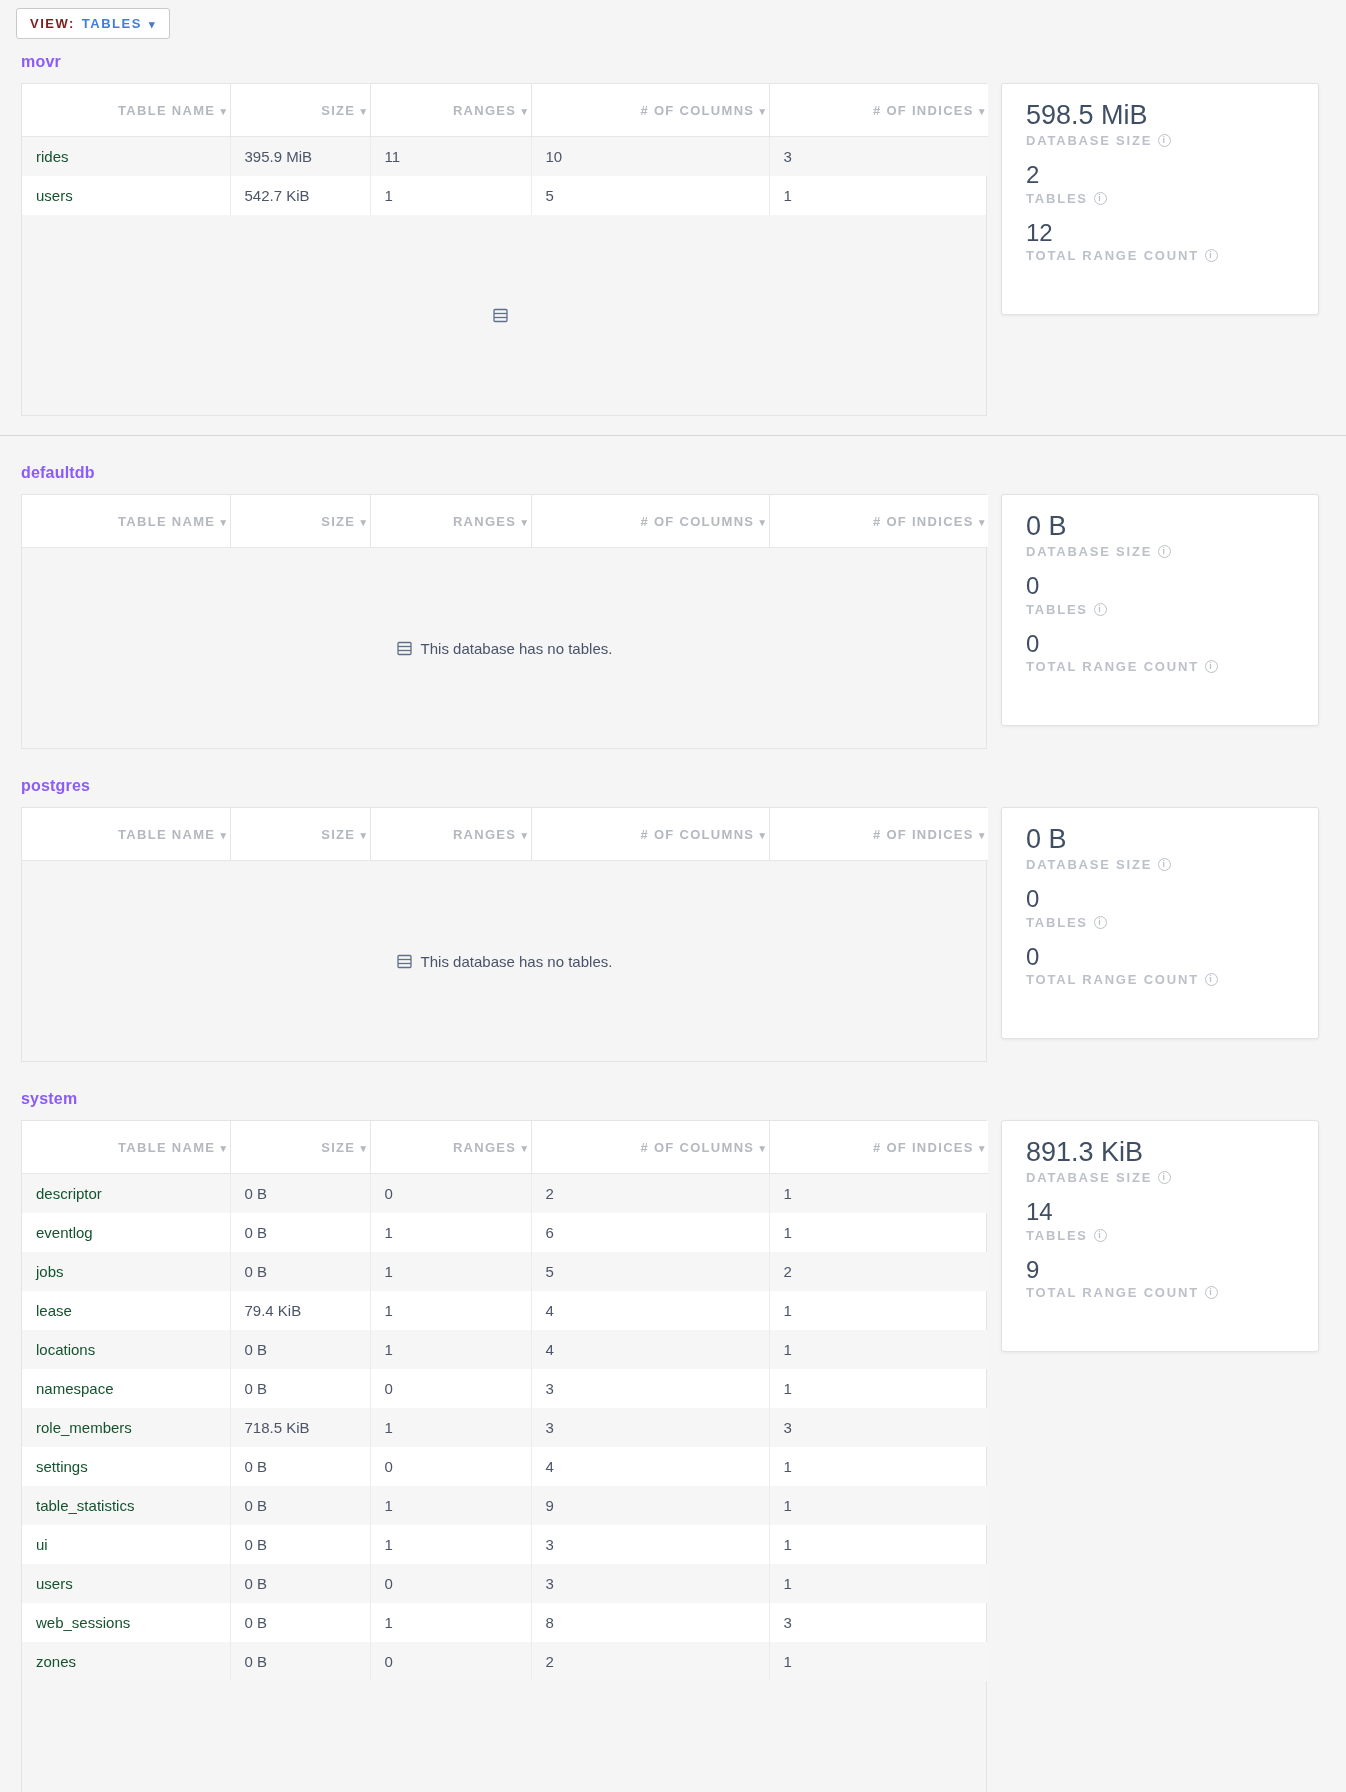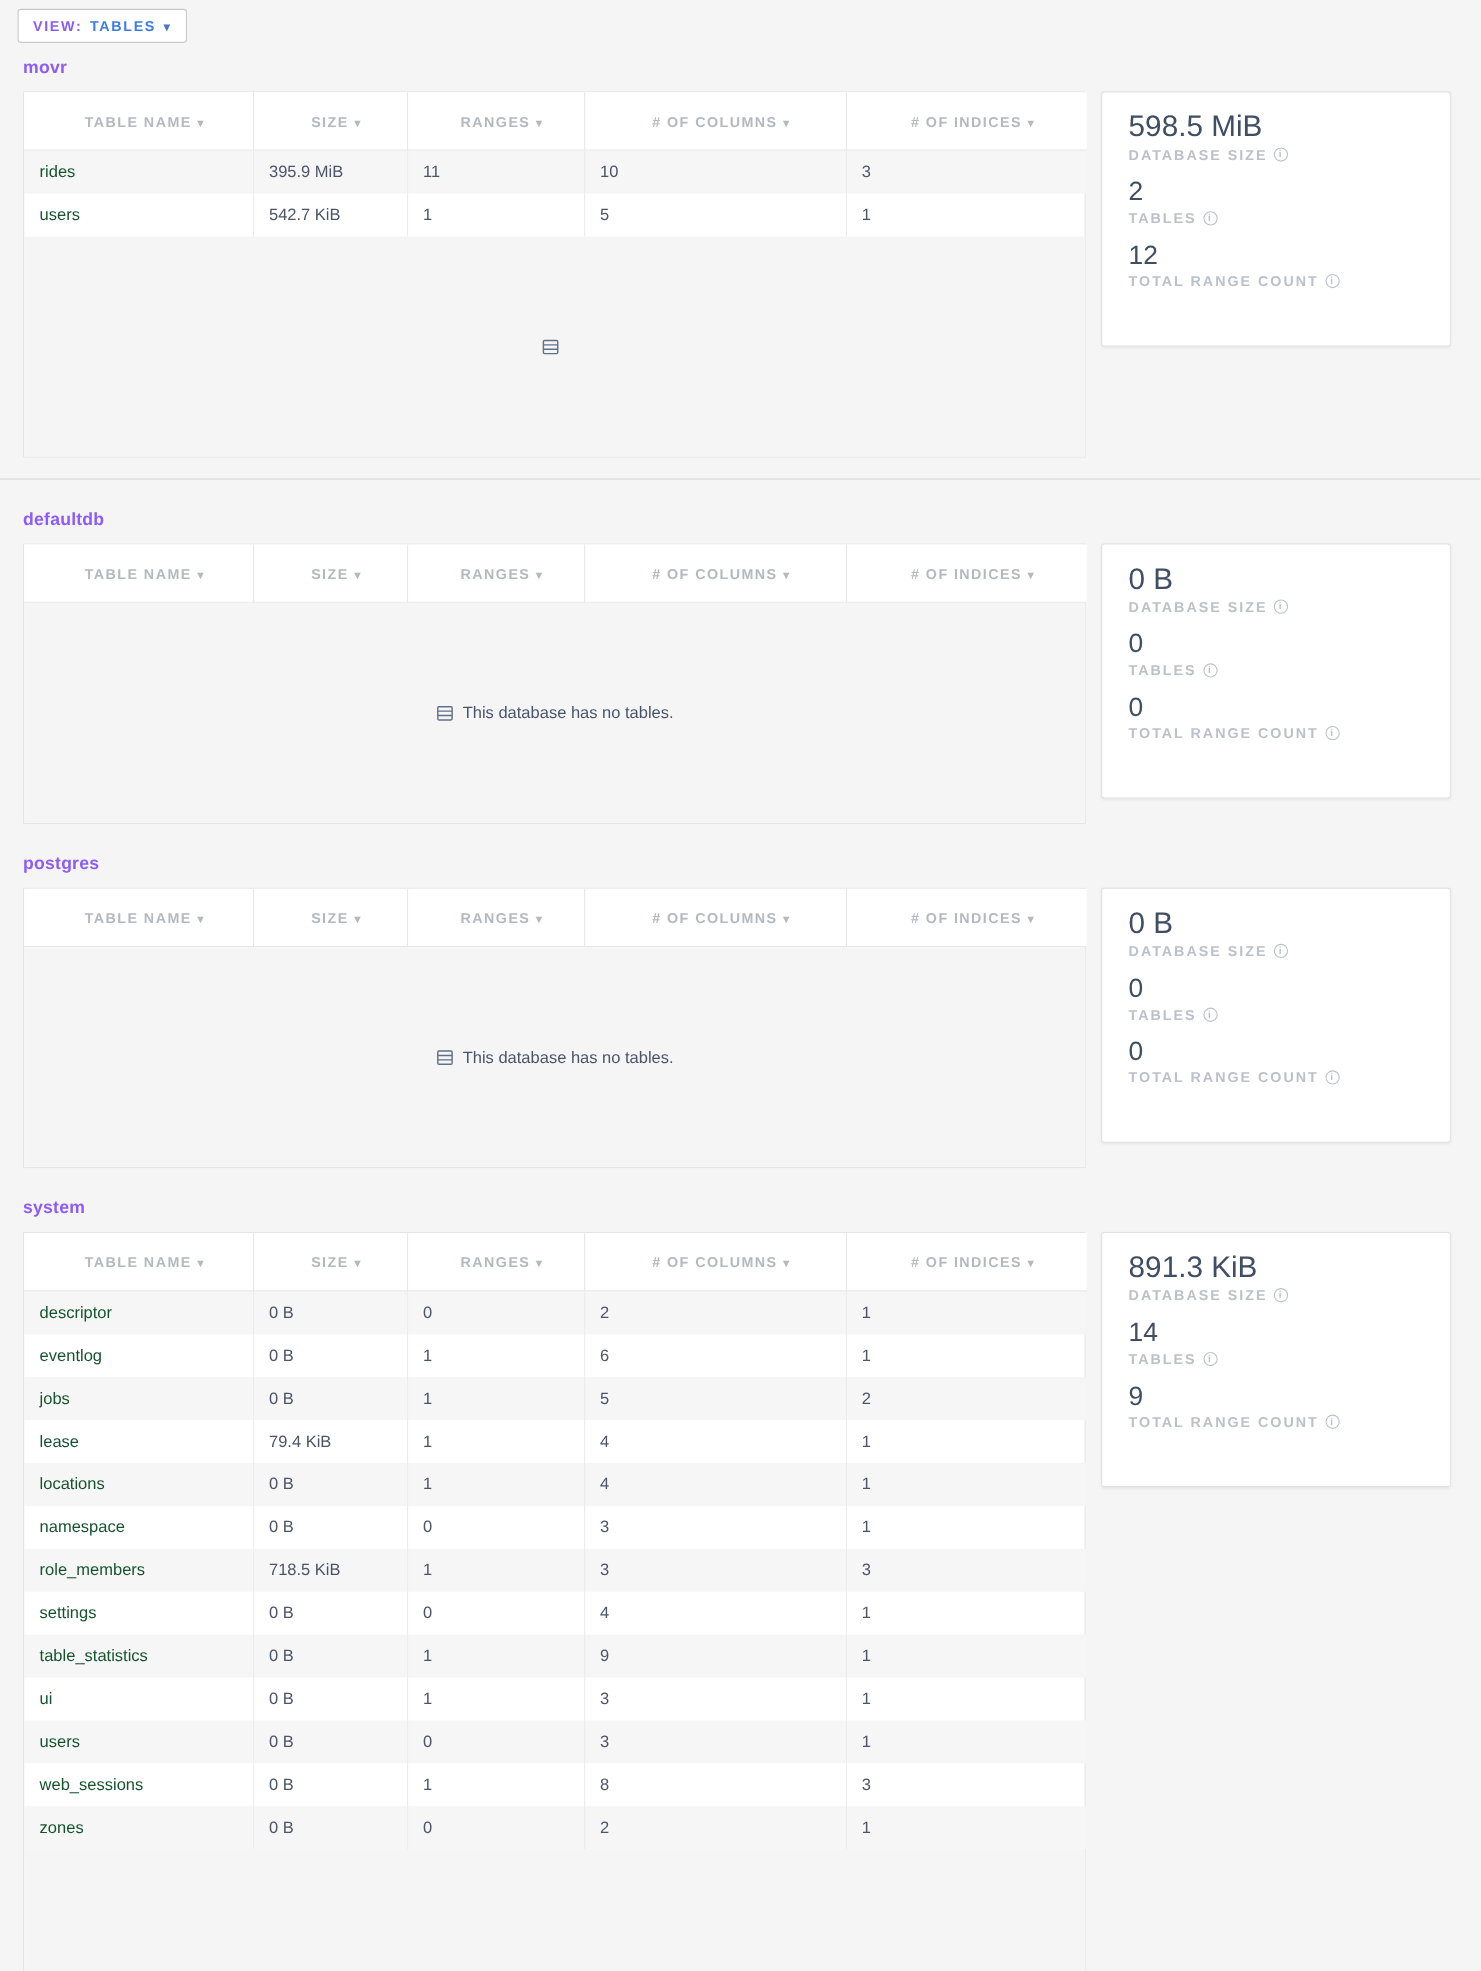--- a/index.html
+++ b/index.html
@@ -3,35 +3,35 @@
 <meta charset="utf-8">
 <style>
   html,body{margin:0;padding:0;background:#f5f5f5;}
   body{width:1346px;height:1792px;overflow:hidden;font-family:"Liberation Sans",sans-serif;}
   #page{box-sizing:border-box;padding:8px 0 0 21px;}
 
   
   .view-btn{display:inline-flex;align-items:center;gap:7px;height:31px;margin:0 0 14px -5px;
     background:#fff;border:1px solid #c9c9c9;border-radius:3px;padding:0 13px;cursor:pointer;
     font-family:"Liberation Sans",sans-serif;font-size:13px;font-weight:700;letter-spacing:1.5px;}
-  .view-btn .vlabel{color:#8b5cf6;}
+  .view-btn .vlabel{color:#7f1d1d;}
   .view-btn .vvalue{color:#3f7de0;}
   .view-btn .caret{color:#4a76c4;font-size:11px;transform:translateY(1px);}
 
   .db-name{font-size:16px;font-weight:700;color:#8b5cf6;margin:0 0 12px 0;letter-spacing:.2px;}
   .db-block{margin-top:28px;}
   .db-block.first{margin-top:0;}
   .db-row{display:flex;align-items:flex-start;}
 
   hr.divider{border:none;border-top:1px solid #d8d8d8;width:1346px;margin:19px 0 16px -21px;}
 
   
   .table-wrap{width:966px;box-sizing:border-box;background:#fff;border:1px solid #e4e4e4;}
   table.db-table{width:100%;border-collapse:collapse;table-layout:fixed;}
-  .db-table th{height:52px;background:#fff;text-align:center;padding:0 0 0 14px;
+  .db-table th{height:52px;background:#fff;text-align:right;padding:0 0 0 14px;
     color:#b4b8bf;font-size:13px;font-weight:700;letter-spacing:1.3px;white-space:nowrap;
     border-bottom:1px solid #e7e7e7;cursor:pointer;}
   .db-table th:not(:last-child){border-right:1px solid #e7e7e7;}
   .db-table .sort-caret{font-size:10px;color:#b4b8bf;margin-left:3px;}
   .db-table td{height:39px;padding:0 0 0 14px;font-size:15px;color:#4c5568;vertical-align:middle;}
   .db-table td:not(:last-child){border-right:1px solid #ececec;}
   .db-table tbody tr:nth-child(odd) td{background:#f6f6f6;}
   .db-table a{color:#14532d;text-decoration:none;cursor:pointer;}
 
   .empty-state{height:200px;background:#f5f5f5;display:flex;align-items:center;justify-content:center;

